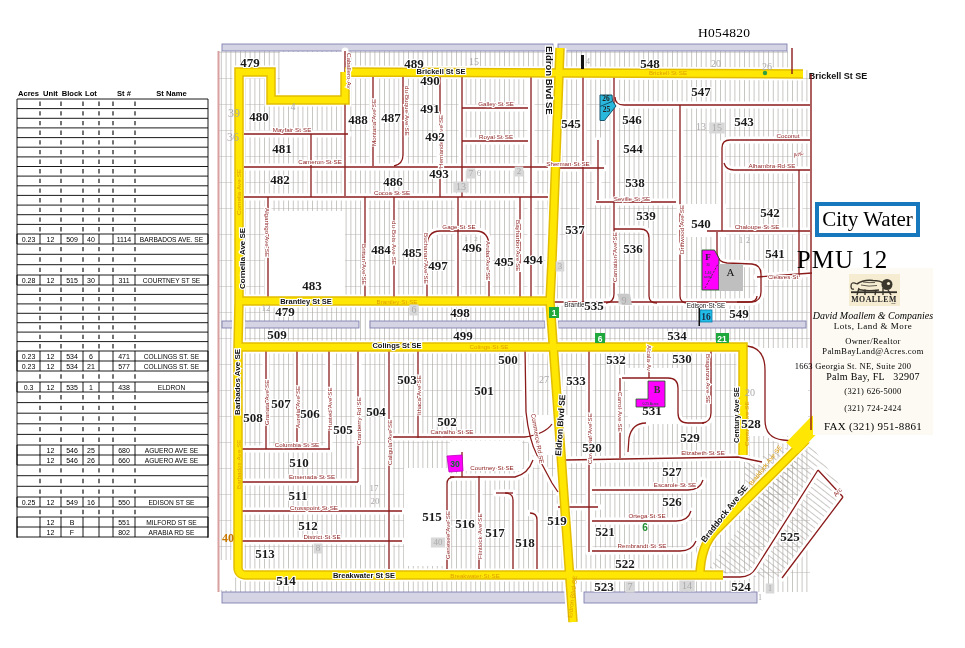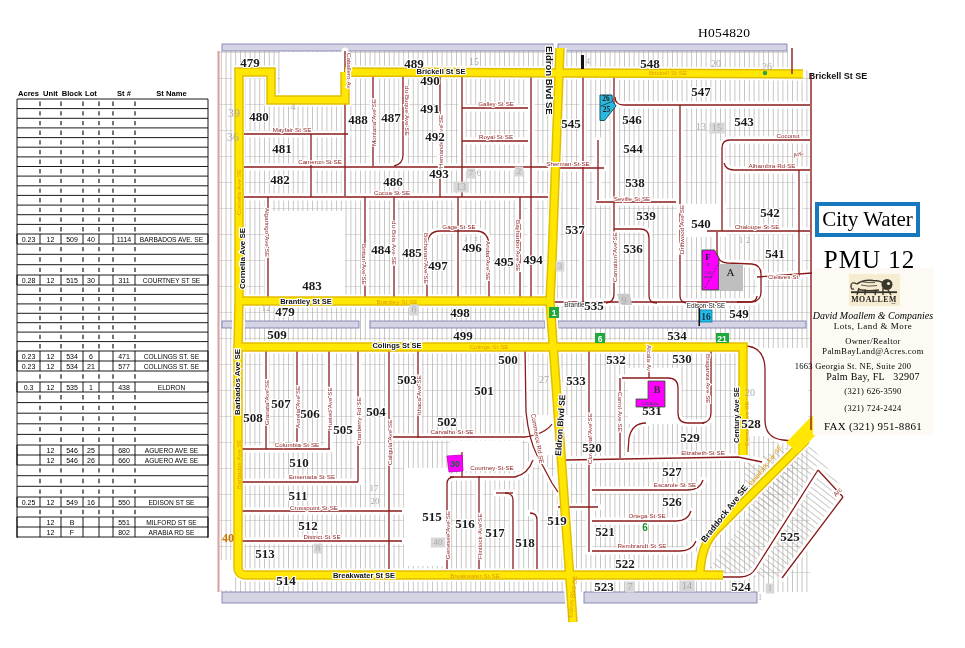--- a/index.html
+++ b/index.html
@@ -1119,21 +1119,21 @@
 <text x="72.0" y="534.6">F</text>
 <text x="124.0" y="534.6">802</text>
 <text x="171.5" y="534.6" font-size="6.6">ARABIA RD SE</text>
 </g>
 </svg>
 
 <div class="ser" style="position:absolute;left:698px;top:25px;font-size:13.5px;letter-spacing:0.3px;">H054820</div>
 
 <div class="ser ctr" style="left:815px;top:202px;width:97px;height:27px;border:4.5px solid #1878BE;background:#fff;font-size:21px;line-height:27px;">City Water</div>
 
-<div class="ser ctr" style="left:807px;top:246px;width:125px;font-size:25px;letter-spacing:1px;">PMU 12</div>
+<div class="ser ctr" style="left:780px;top:246px;width:125px;font-size:25px;letter-spacing:1px;">PMU 12</div>
 
 <div style="position:absolute;left:813px;top:268px;width:120px;height:167px;background:#FCFAF2;"></div>
 
 <svg width="75" height="45" viewBox="0 0 75 45" style="position:absolute;left:843px;top:270px;">
     <rect x="6" y="4" width="51" height="32" fill="#F5ECD2"></rect>
     <g stroke="#3a362c" fill="none" stroke-width="1.3">
       <path d="M14,14 Q20,9.5 30,10.5 Q37,10.5 40,13" stroke-width="1.6"></path>
       <path d="M15,19.5 Q24,21.5 36,20"></path>
       <path d="M16,18 L14,25 M22,19.5 L22,25 M33,20 L32,25 M40,18 L40,25" stroke-width="1.4"></path>
       <path d="M14,14 Q8,11 8,16 Q8,20 11,19"></path>
@@ -1152,16 +1152,16 @@
 <div class="ser ctr" style="left:806px;top:321px;width:134px;font-size:9px;letter-spacing:0.5px;">Lots, Land &amp; More</div>
 
 <div class="ser ctr" style="left:806px;top:336px;width:134px;font-size:8.5px;letter-spacing:0.4px;">Owner/Realtor</div>
 
 <div class="ser ctr" style="left:806px;top:346px;width:134px;font-size:8.5px;letter-spacing:0.4px;">PalmBayLand@Acres.com</div>
 
 <div class="ser ctr" style="left:786px;top:361px;width:134px;font-size:8.5px;letter-spacing:0.3px;">1663 Georgia St. NE, Suite 200</div>
 
 <div class="ser ctr" style="left:806px;top:371px;width:134px;font-size:10px;letter-spacing:0.3px;">Palm Bay, FL&nbsp;&nbsp; 32907</div>
 
-<div class="ser ctr" style="left:806px;top:386px;width:134px;font-size:8.5px;letter-spacing:0.3px;">(321) 626-3590</div>
+<div class="ser ctr" style="left:806px;top:386px;width:134px;font-size:8.5px;letter-spacing:0.3px;">(321) 626-5000</div>
 
 <div class="ser ctr" style="left:806px;top:403px;width:134px;font-size:8.5px;letter-spacing:0.3px;">(321) 724-2424</div>
 
 <div class="ser ctr" style="left:806px;top:420px;width:134px;font-size:11px;letter-spacing:0.3px;">FAX (321) 951-8861</div>
 </body></html>

